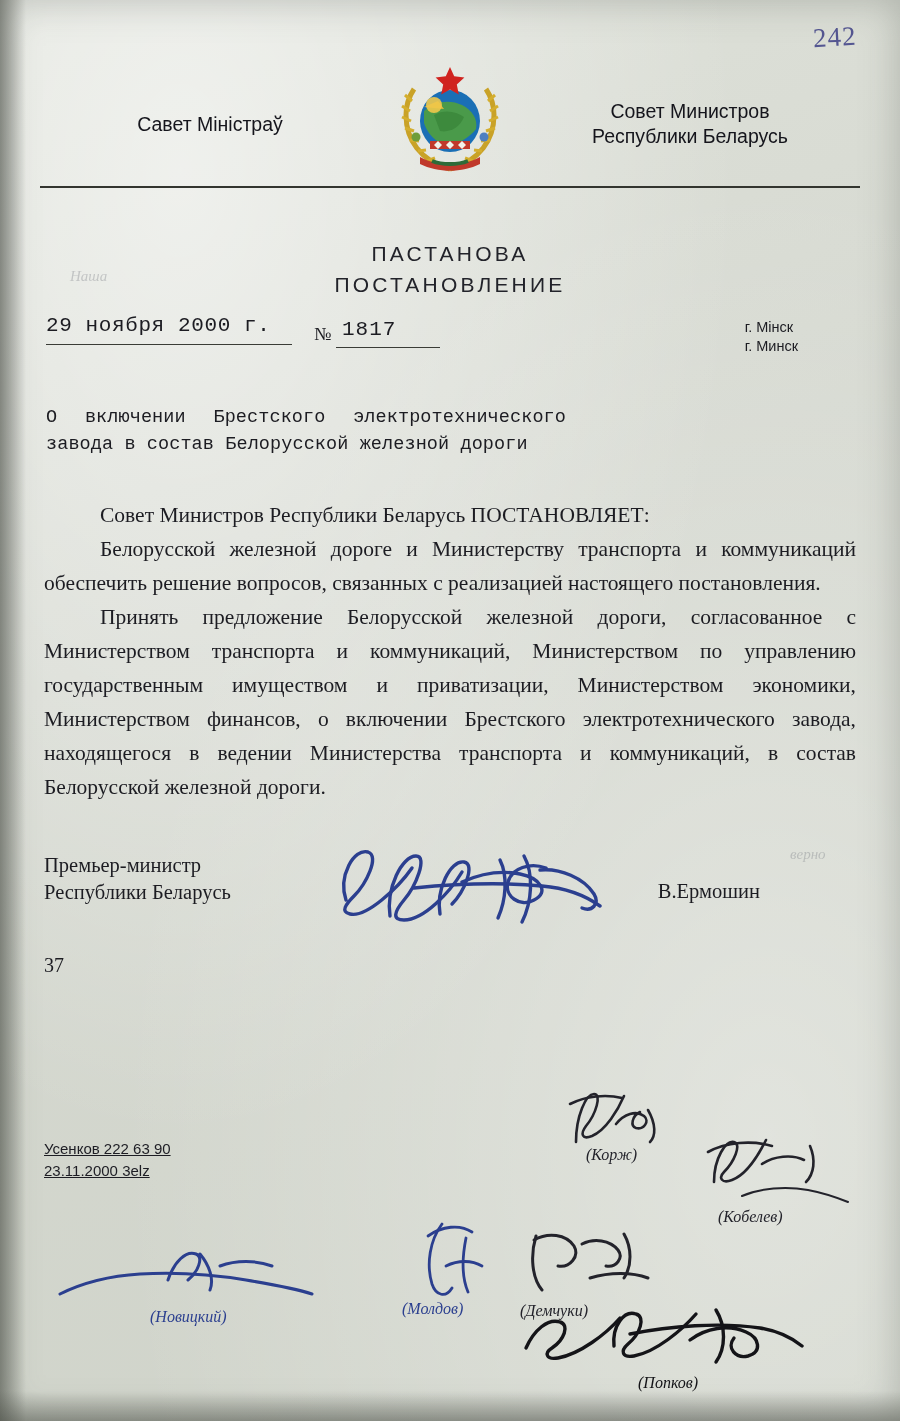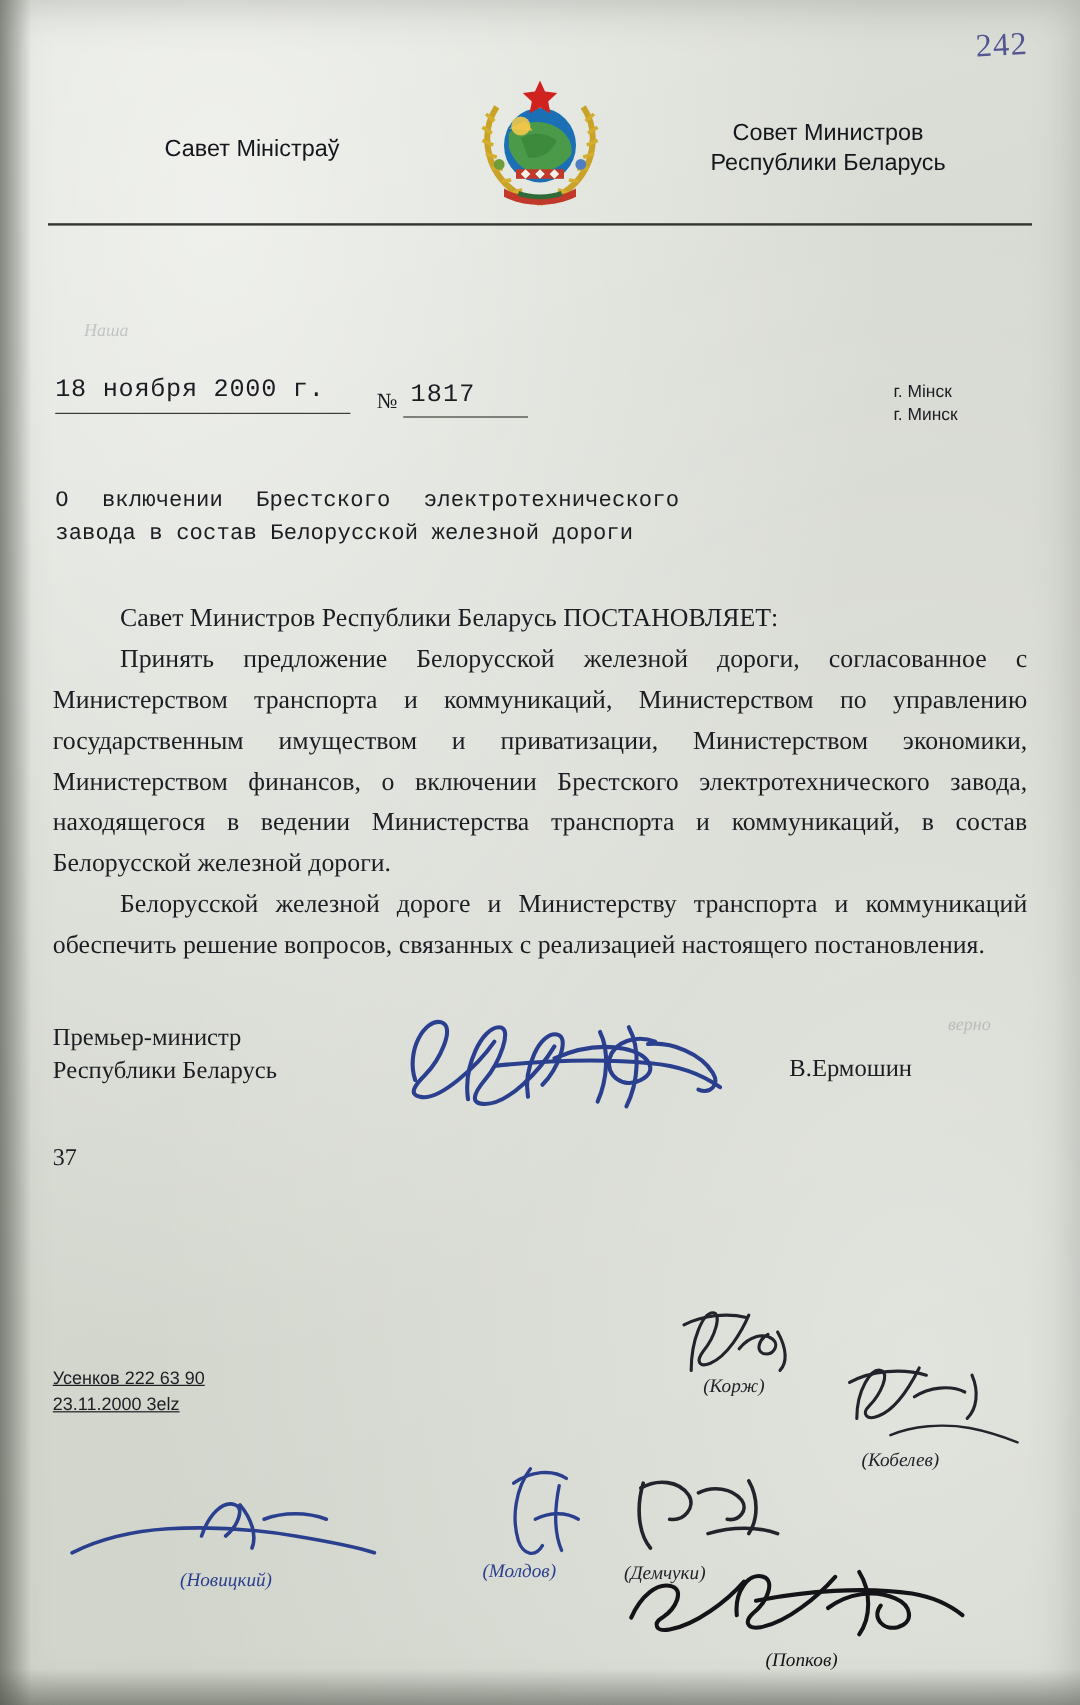--- a/index.html
+++ b/index.html
@@ -319,39 +319,43 @@
     </div>
 
     <div class="header-side header-right">
       <div>Совет Министров</div>
       <div>Республики Беларусь</div>
     </div>
   </div>
 
   <div class="rule"></div>
 
+  <div class="doc-title">
+    <div>ПАСТАНОВА</div>
+    <div>ПОСТАНОВЛЕНИЕ</div>
+  </div>
 
   <div class="date-row">
-    <span class="date-value">18 ноября 2000 г.</span>
+    <span class="date-value">29 ноября 2000 г.</span>
     <span class="date-underline"></span>
     <span class="num-sign">№</span>
     <span class="num-value">1817</span>
     <span class="num-underline"></span>
     <span class="city">
       <div>г. Мінск</div>
       <div>г. Минск</div>
     </span>
   </div>
 
   <div class="subject">О включении Брестского электротехнического завода в состав Белорусской железной дороги</div>
 
   <div class="body-text">
-    <p>Савет Министров Республики Беларусь ПОСТАНОВЛЯЕТ:</p>
+    <p>Совет Министров Республики Беларусь ПОСТАНОВЛЯЕТ:</p>
+    <p>Белорусской железной дороге и Министерству транспорта и коммуникаций обеспечить решение вопросов, связанных с реализацией настоящего постановления.</p>
     <p>Принять предложение Белорусской железной дороги, согласованное с Министерством транспорта и коммуникаций, Министерством по управлению государственным имуществом и приватизации, Министерством экономики, Министерством финансов, о включении Брестского электротехнического завода, находящегося в ведении Министерства транспорта и коммуникаций, в состав Белорусской железной дороги.</p>
-    <p>Белорусской железной дороге и Министерству транспорта и коммуникаций обеспечить решение вопросов, связанных с реализацией настоящего постановления.</p>
   </div>
 
   <div class="sign-block">
     <div class="sign-title">
       <div>Премьер-министр</div>
       <div>Республики Беларусь</div>
     </div>
     <div class="sign-mark">
       <svg viewBox="0 0 340 120" width="340" height="120" aria-hidden="true">
         <g fill="none" stroke="#2b3f8f" stroke-width="3.4" stroke-linecap="round">

